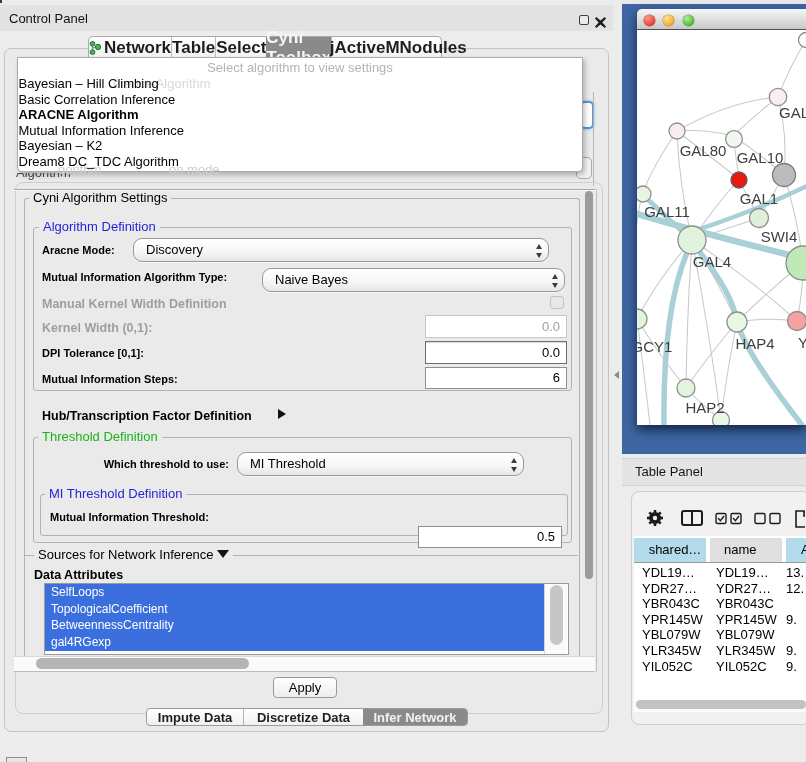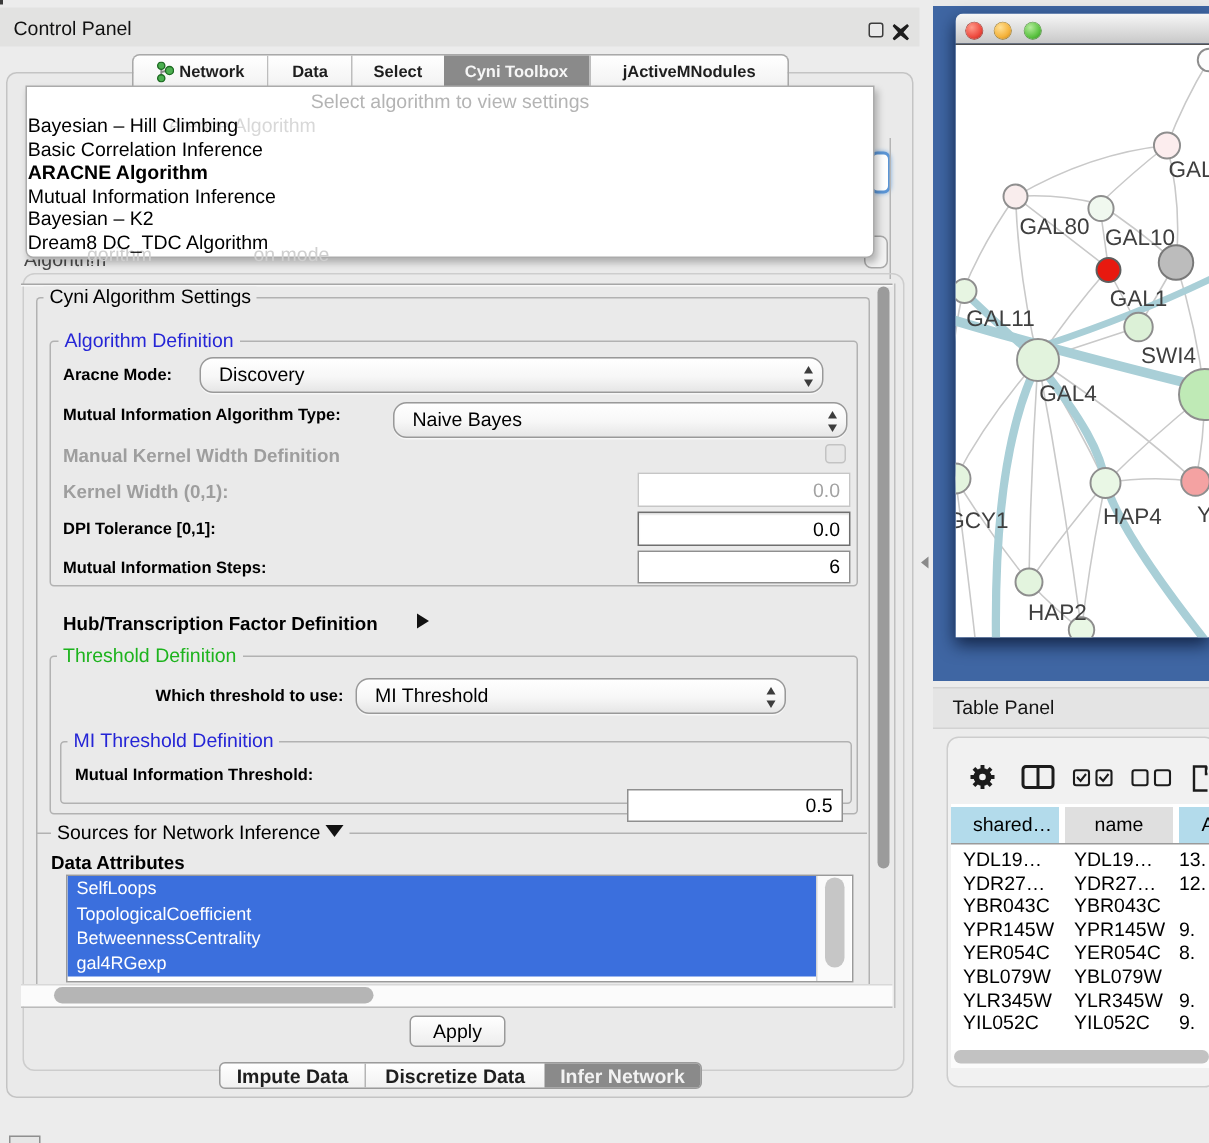--- a/index.html
+++ b/index.html
@@ -25,30 +25,30 @@
 <div class="abs" style="left:0;top:5px;width:613px;height:26px;background:#e2e2e1;"></div>
 <div class="abs" style="left:9px;top:11px;font-size:13px;color:#111;">Control Panel</div>
 
 <div class="abs" style="left:579px;top:15px;width:8px;height:8px;border:1.5px solid #3d3d3d;border-radius:2px;background:#e9e9e9;"></div>
 <div class="abs" style="left:595px;top:14px;width:11px;height:11px;">
   <svg width="11" height="11" viewBox="0 0 11 11">
       <path d="M1.2 0 L5.5 3.4 L9.8 0 L11 1.4 L7.3 5.5 L11 9.6 L9.8 11 L5.5 7.6 L1.2 11 L0 9.6 L3.7 5.5 L0 1.4 Z" fill="#1d1d1d"></path>
     </svg>
 </div>
 
-<div class="abs" style="left:88px;top:36px;width:438px;height:22px;display:flex;background:linear-gradient(#ffffff,#f2f2f2);border:1px solid #a9a9a9;border-bottom:none;border-radius:5px 5px 0 0;box-sizing:border-box;font-size:11px;font-weight:bold;color:#1e1e1e;z-index:5;">
+<div class="abs" style="left:88px;top:36px;width:354px;height:22px;display:flex;background:linear-gradient(#ffffff,#f2f2f2);border:1px solid #a9a9a9;border-bottom:none;border-radius:5px 5px 0 0;box-sizing:border-box;font-size:17px;font-weight:bold;color:#1e1e1e;z-index:5;">
   <div style="width:90px;display:flex;align-items:center;justify-content:center;border-right:1px solid #bdbdbd;border-radius:5px 0 0 0;">
     <svg width="12" height="14" viewBox="0 0 12 14" style="margin-right:3px;">
       <line x1="3.5" y1="3" x2="3.5" y2="11" stroke="#888" stroke-width="1.2"></line>
       <line x1="3.5" y1="7" x2="8.5" y2="6" stroke="#888" stroke-width="1.2"></line>
       <circle cx="3.5" cy="2.8" r="2.4" fill="#4caf50" stroke="#1e6b23" stroke-width="0.9"></circle>
       <circle cx="9" cy="6" r="2.7" fill="#4caf50" stroke="#1e6b23" stroke-width="0.9"></circle>
       <circle cx="3.5" cy="11.2" r="2.4" fill="#4caf50" stroke="#1e6b23" stroke-width="0.9"></circle>
     </svg>Network</div>
-  <div style="width:55px;display:flex;align-items:center;justify-content:center;border-right:1px solid #bdbdbd;">Data</div>
+  <div style="width:55px;display:flex;align-items:center;justify-content:center;border-right:1px solid #bdbdbd;">Table</div>
   <div style="width:61px;display:flex;align-items:center;justify-content:center;">Select</div>
   <div style="width:98px;display:flex;align-items:center;justify-content:center;background:#8a8a8a;color:#f6f6f6;">Cyni Toolbox</div>
   <div style="width:132px;display:flex;align-items:center;justify-content:center;border-left:1px solid #bdbdbd;">jActiveMNodules</div>
 </div>
 
 <div class="abs" style="left:4px;top:48px;width:605px;height:684px;background:#eaeaea;border:1px solid #c4c4c4;border-radius:7px;box-sizing:border-box;"></div>
 
 <div class="abs" style="left:580px;top:101px;width:10px;height:24px;border:2px solid #5b95d5;border-radius:5px;background:#fff;box-shadow:0 0 3px #7aabe0;"></div>
 <div class="abs" style="left:576px;top:157px;width:14px;height:20px;border:1px solid #a8a8a8;border-radius:5px;background:#f2f2f2;"></div>
 <div class="abs" style="left:593px;top:92px;width:1px;height:94px;background:#b5b5b5;"></div>
@@ -260,29 +260,28 @@
     </g>
 
     <path d="M 151 3 h 8 l 5 5 v 11 h -13 z" fill="none" stroke="#1c1c1c" stroke-width="1.6"></path>
     <path d="M 159 3 v 5 h 5" fill="none" stroke="#1c1c1c" stroke-width="1.6"></path>
   </svg>
 </div>
 
 <div class="abs" style="left:634px;top:536px;width:172px;height:176px;background:#fff;overflow:hidden;font-size:13px;color:#000;">
   <div style="position:absolute;left:0;top:2px;height:24px;width:100%;">
     <div style="position:absolute;left:0;top:0;width:74px;height:24px;background:#b3dbeb;border-right:2px solid #fff;text-align:center;line-height:24px;box-sizing:border-box;padding-left:10px;">shared…</div>
-    <div style="position:absolute;left:76px;top:0;width:74px;height:24px;background:#dfdfdf;border-right:2px solid #fff;text-align:center;line-height:24px;box-sizing:border-box;padding-left:0;">name</div>
+    <div style="position:absolute;left:76px;top:0;width:74px;height:24px;background:#dfdfdf;border-right:2px solid #fff;text-align:left;line-height:24px;box-sizing:border-box;padding-left:14px;">name</div>
     <div style="position:absolute;left:152px;top:0;width:60px;height:24px;background:#b3dbeb;line-height:24px;box-sizing:border-box;padding-left:15px;">Avera</div>
   </div>
   <div style="position:absolute;left:0;top:26px;width:100%;height:1px;background:#9a9a9a;"></div>
   <div style="position:absolute;left:0;top:29px;width:100%;line-height:15.6px;">
     <div><span style="display:inline-block;width:66px;padding-left:8px;">YDL19…</span><span style="display:inline-block;width:70px;padding-left:8px;">YDL19…</span><span>13.</span></div>
     <div><span style="display:inline-block;width:66px;padding-left:8px;">YDR27…</span><span style="display:inline-block;width:70px;padding-left:8px;">YDR27…</span><span>12.</span></div>
     <div><span style="display:inline-block;width:66px;padding-left:8px;">YBR043C</span><span style="display:inline-block;width:70px;padding-left:8px;">YBR043C</span><span></span></div>
     <div><span style="display:inline-block;width:66px;padding-left:8px;">YPR145W</span><span style="display:inline-block;width:70px;padding-left:8px;">YPR145W</span><span>9.</span></div>
-    <div><span style="display:inline-block;width:66px;padding-left:8px;">YER054C</span><span style="display:inline-block;width:70px;padding-left:8px;">YER054C</span><span>8.</span></div>
     <div><span style="display:inline-block;width:66px;padding-left:8px;">YBL079W</span><span style="display:inline-block;width:70px;padding-left:8px;">YBL079W</span><span></span></div>
     <div><span style="display:inline-block;width:66px;padding-left:8px;">YLR345W</span><span style="display:inline-block;width:70px;padding-left:8px;">YLR345W</span><span>9.</span></div>
     <div><span style="display:inline-block;width:66px;padding-left:8px;">YIL052C</span><span style="display:inline-block;width:70px;padding-left:8px;">YIL052C</span><span>9.</span></div>
   </div>
   <div style="position:absolute;left:0;top:164px;width:100%;height:12px;background:#fbfbfb;"></div>
   <div style="position:absolute;left:2px;top:164px;width:170px;height:9px;background:#c2c2c2;border-radius:5px;"></div>
 </div>
 
 </body></html>

